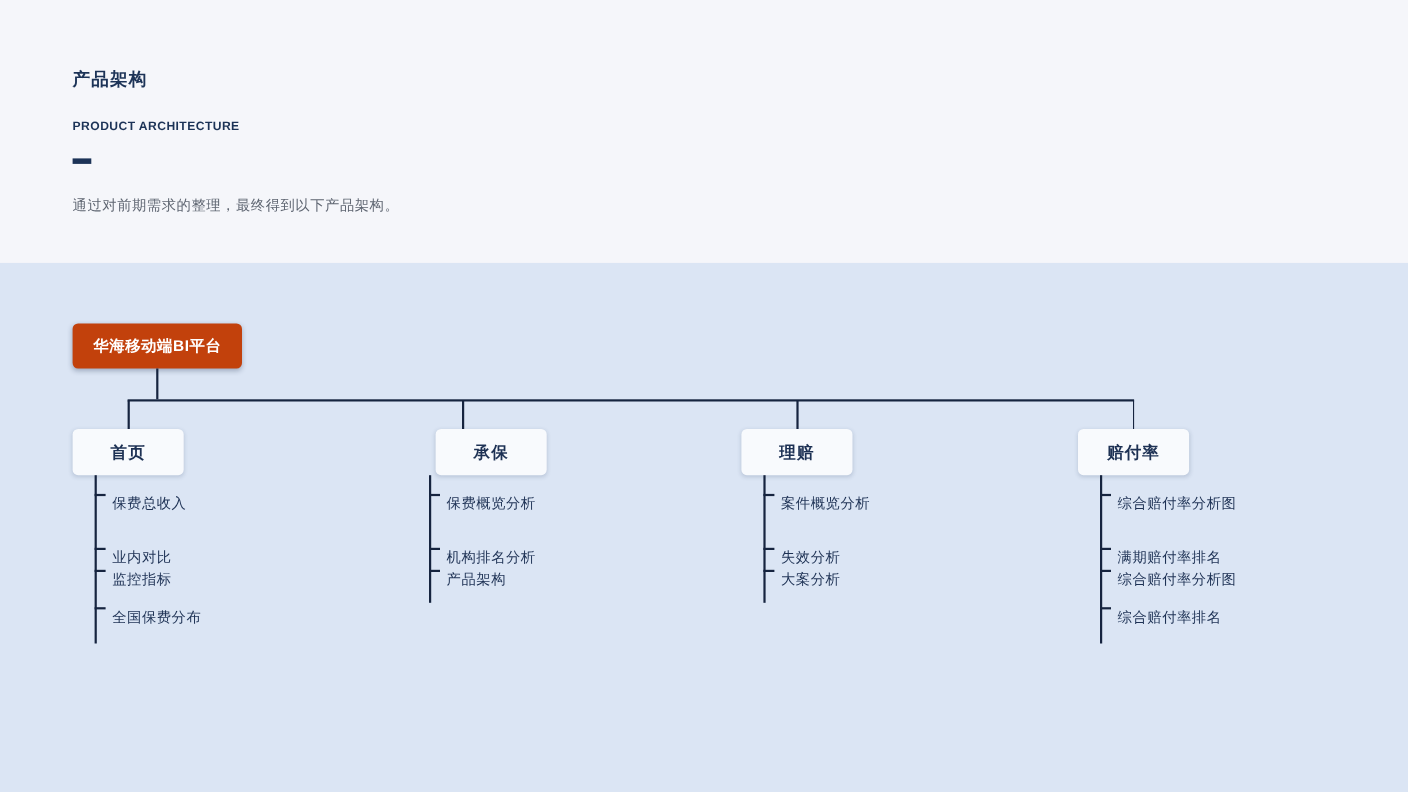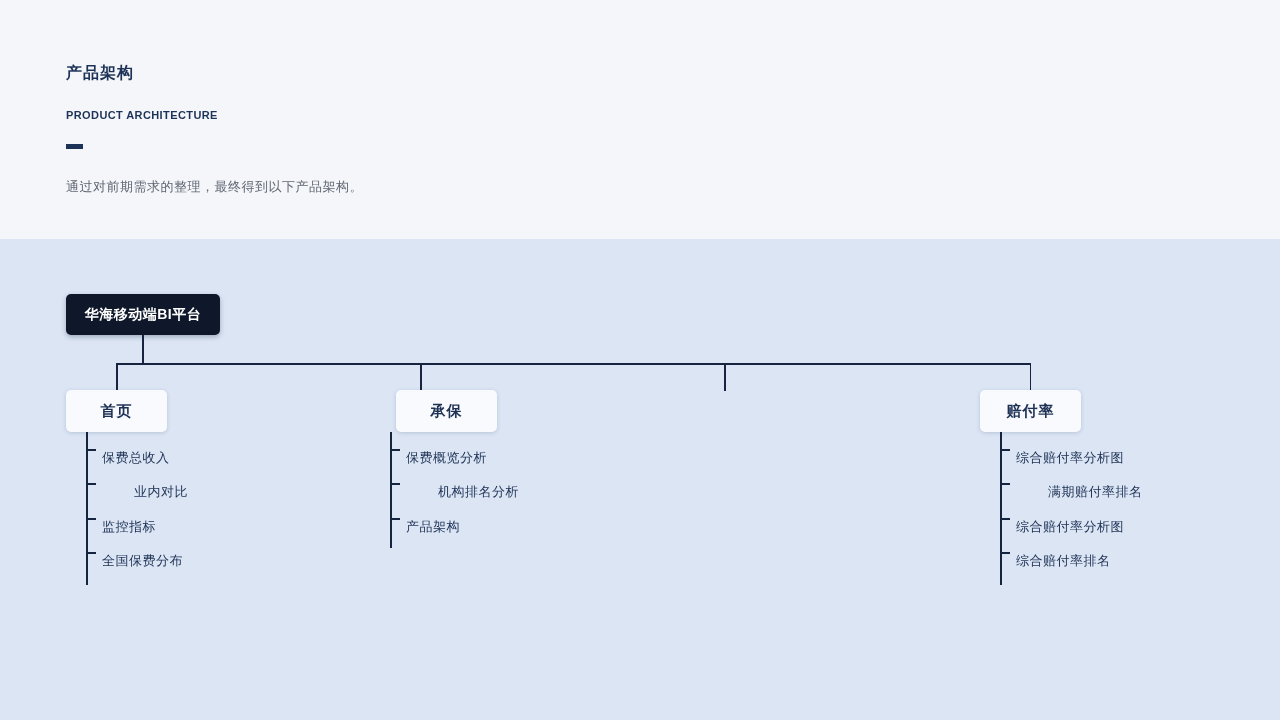--- a/index.html
+++ b/index.html
@@ -44,21 +44,21 @@
     letter-spacing: 0.5px;
   }
   
   .canvas {
     position: absolute; top: 239px; left: 0;
     width: 1280px; height: 481px;
   }
   .root-node {
     position: absolute; left: 66px; top: 55px;
     width: 154px; height: 41px;
-    background: #0f172a; border-radius: 5px;
+    background: #c2410c; border-radius: 5px;
     color: #ffffff; font-size: 14px; font-weight: bold;
     display: flex; align-items: center; justify-content: center;
     letter-spacing: 0.5px;
     box-shadow: 0 2px 5px rgba(20,35,70,0.3);
   }
   .line { position: absolute; background: #16243f; }
   .v-root  { left: 142px; top: 96px;  width: 1.5px; height: 28px; }
   .h-main  { left: 116px; top: 124px; width: 915px; height: 1.5px; }
   .v-drop  { top: 124.5px; width: 1.5px; height: 27px; }
   .v-drop.d1 { left: 116px; }
@@ -84,21 +84,21 @@
     width: 1.5px; background: #16243f;
   }
   .branch-line.h4 { height: 153px; }
   .branch-line.h3 { height: 116px; }
   .child {
     position: absolute; left: 20px;
     display: flex; align-items: flex-start;
     height: 21px; white-space: nowrap;
   }
   .child.r1 { top: 59px; }
-  .child.r2 { top: 93px; gap: 32px; }
+  .child.r2 { top: 108px; }
   .child.r3 { top: 128px; }
   .child.r4 { top: 162px; }
   .tick { width: 10px; height: 1.5px; background: #16243f; flex: none; }
   .leaf-label {
     margin-left: 6px;
     font-size: 13px; font-weight: 500;
     color: #1d3154; letter-spacing: 0.5px;
   }
 </style>
 </head>
@@ -157,20 +157,36 @@
       <div class="child r2">
           <span class="tick"></span>
           <span class="leaf-label">机构排名分析</span>
         </div>
       <div class="child r3">
           <span class="tick"></span>
           <span class="leaf-label">产品架构</span>
         </div>
     </div>
 
+    <div class="branch b3">
+      <div class="cat-node">理赔</div>
+      <div class="branch-line h3"></div>
+      <div class="child r1">
+          <span class="tick"></span>
+          <span class="leaf-label">案件概览分析</span>
+        </div>
+      <div class="child r2">
+          <span class="tick"></span>
+          <span class="leaf-label">失效分析</span>
+        </div>
+      <div class="child r3">
+          <span class="tick"></span>
+          <span class="leaf-label">大案分析</span>
+        </div>
+    </div>
 
     <div class="branch b4">
       <div class="cat-node">赔付率</div>
       <div class="branch-line h4"></div>
       <div class="child r1">
           <span class="tick"></span>
           <span class="leaf-label">综合赔付率分析图</span>
         </div>
       <div class="child r2">
           <span class="tick"></span>

